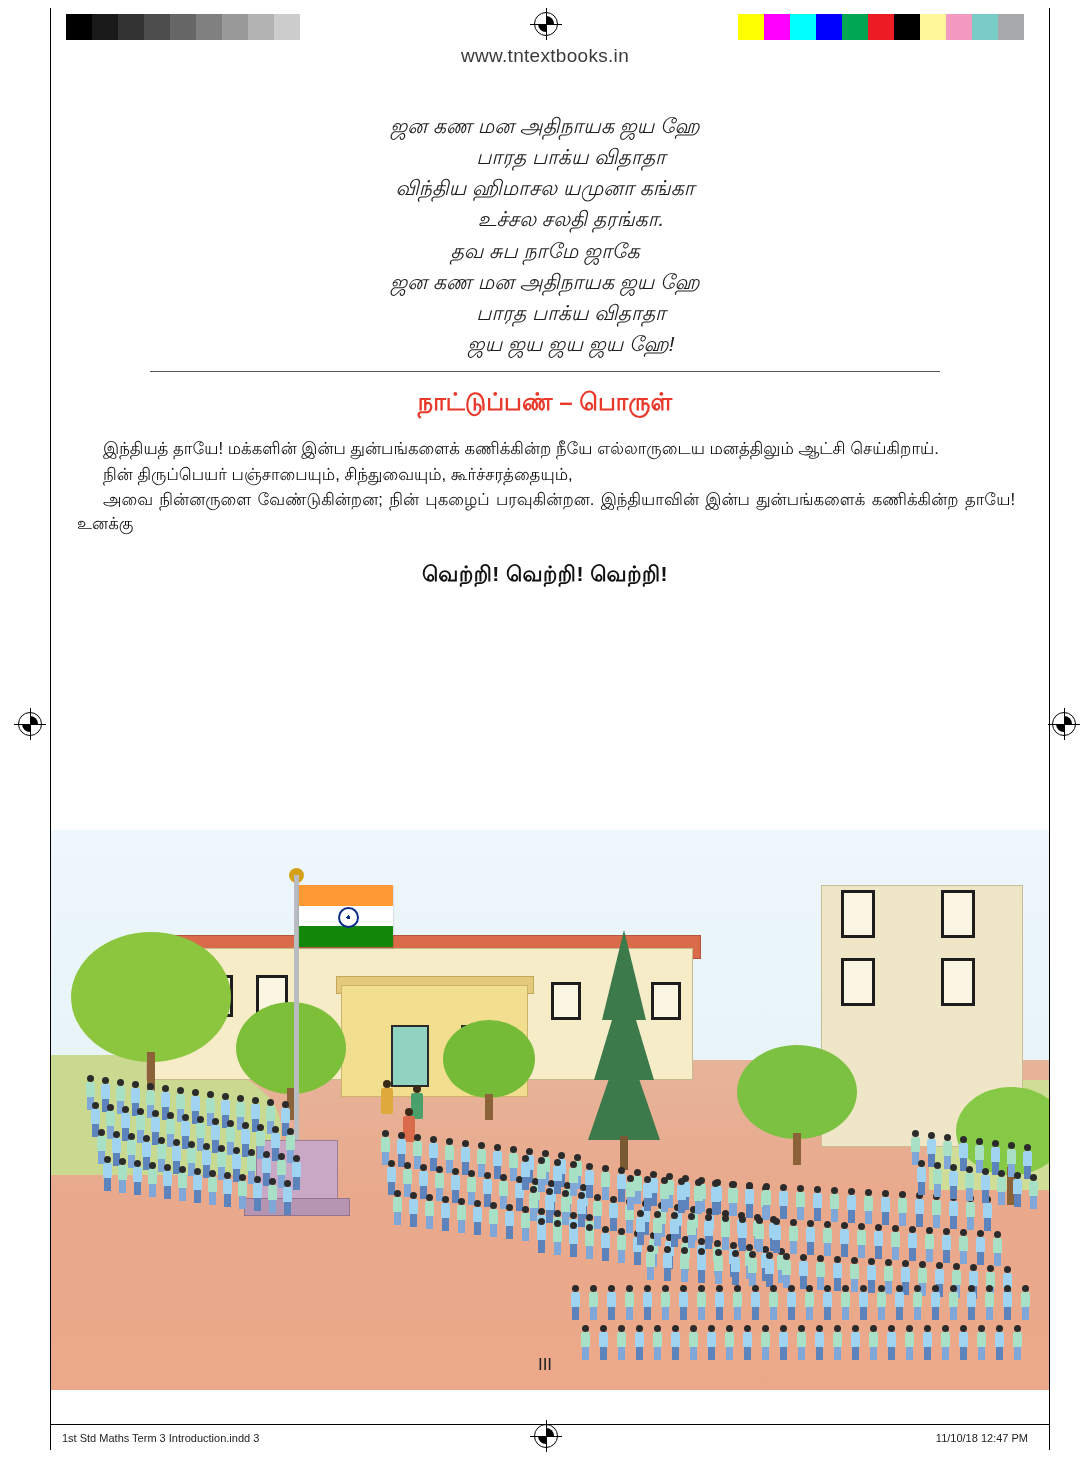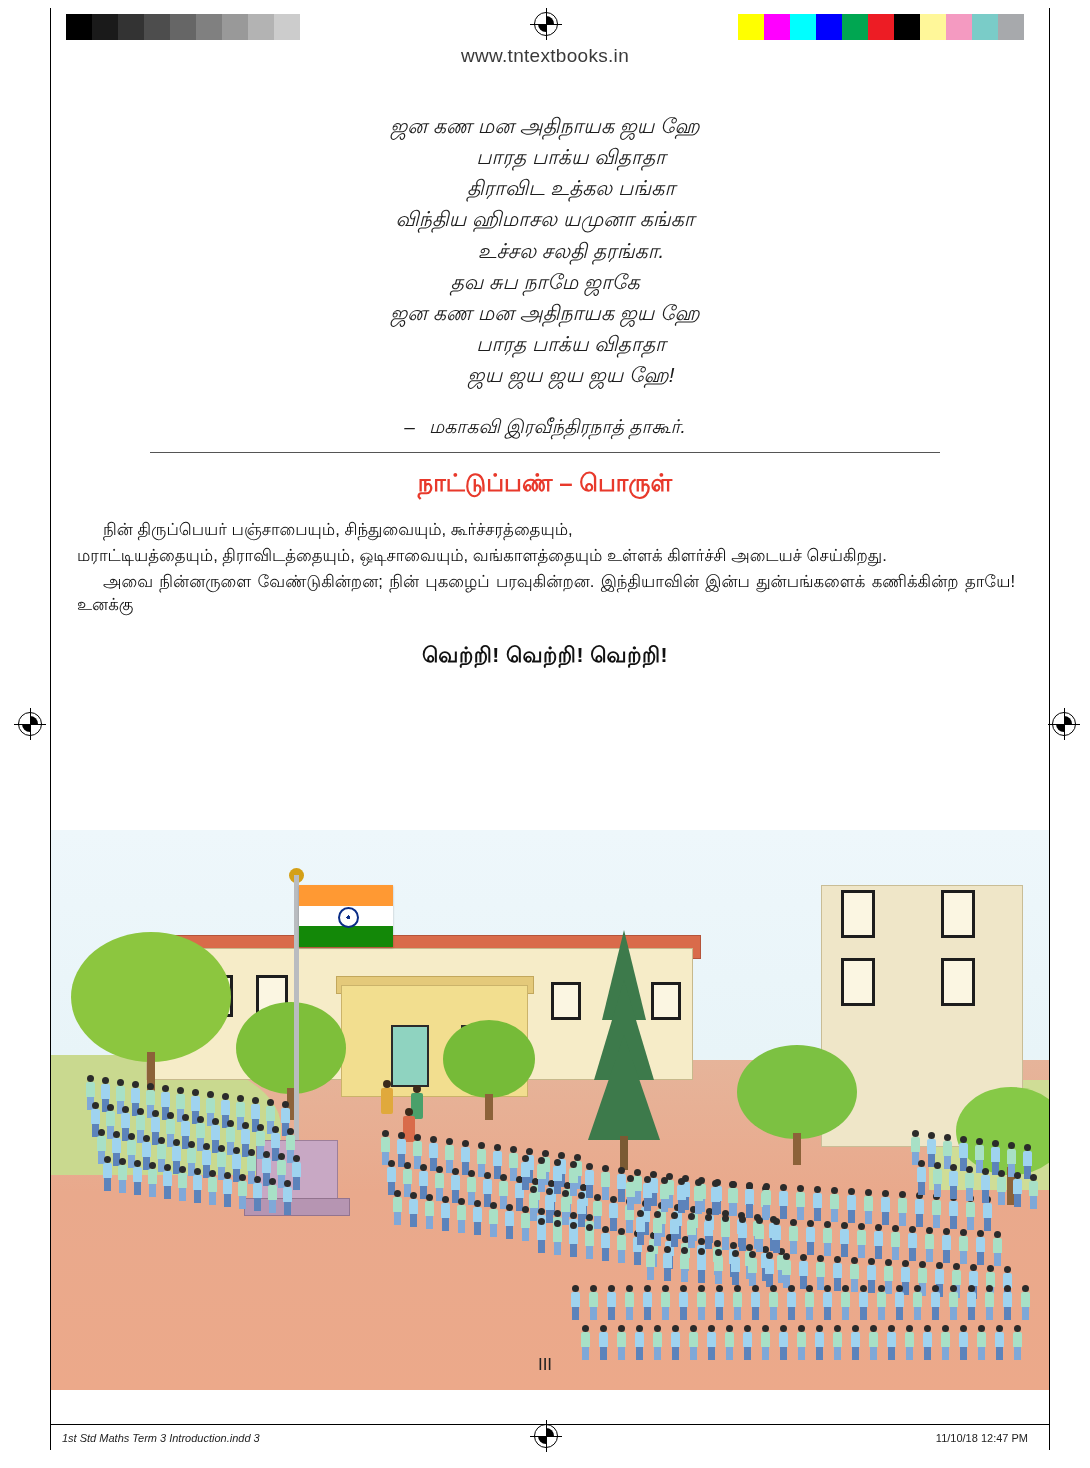--- a/index.html
+++ b/index.html
@@ -174,21 +174,21 @@
   .teacher .head { position:absolute; left:2px; top:0; width:8px; height:8px; border-radius:50%; background:#3a2a1a; }
   .teacher .body { position:absolute; left:0; top:8px; width:12px; height:26px; background:#e0a93c; border-radius:2px; }
 
   .folio {
     position:absolute; left:0; top:1355px; width:1090px; text-align:center;
     font-size:17px; color:#222;
   }
 
   
   .footline { position:absolute; left:50px; top:1424px; width:1000px; height:1px; background:#000; }
-  .foot-left { position:absolute; left:62px; top:1432px; font-size:11px; color:#222;font-style:italic; }
+  .foot-left { position:absolute; left:62px; top:1432px; font-size:11px; color:#222; }
   .foot-right { position:absolute; right:62px; top:1432px; font-size:11px; color:#222; }
 </style>
 </head>
 <body>
 
 <div class="crop-strip">
   <div class="colorbar left" id="bar-left">
       <span style="background: rgb(0, 0, 0);"></span>
       <span style="background: rgb(26, 26, 26);"></span>
       <span style="background: rgb(51, 51, 51);"></span>
@@ -236,40 +236,36 @@
 <div class="page"></div>
 
 <div class="url">www.tntextbooks.in</div>
 
 <div class="content">
 
 
   <div class="anthem" id="anthem-lines">
       <div class="ln"><span>ஜன கண மன அதிநாயக ஜய ஹே</span></div>
       <div class="ln"><span class="ind">பாரத பாக்ய விதாதா</span></div>
-      <div class="ln"><span class="ind">திராவிட உத்கல பங்கா</span></div>
       <div class="ln"><span>விந்திய ஹிமாசல யமுனா கங்கா</span></div>
       <div class="ln"><span class="ind">உச்சல சலதி தரங்கா.</span></div>
       <div class="ln"><span>தவ சுப நாமே ஜாகே</span></div>
       <div class="ln"><span>ஜன கண மன அதிநாயக ஜய ஹே</span></div>
       <div class="ln"><span class="ind">பாரத பாக்ய விதாதா</span></div>
       <div class="ln"><span class="ind">ஜய ஜய ஜய ஜய ஹே!</span></div>
     </div>
 
-  <div class="author">
-    <span class="dash">–</span><span>மகாகவி இரவீந்திரநாத் தாகூர்.</span>
-  </div>
 
   <div class="rule"></div>
 
   <div class="subtitle">நாட்டுப்பண் – பொருள்</div>
 
   <div id="meaning-paras">
+      <p class="para indent">இந்தியத் தாயே! மக்களின் இன்ப துன்பங்களைக் கணிக்கின்ற நீயே எல்லாருடைய மனத்திலும் ஆட்சி செய்கிறாய்.</p>
       <p class="para indent">நின் திருப்பெயர் பஞ்சாபையும், சிந்துவையும், கூர்ச்சரத்தையும்,</p>
-      <p class="para">மராட்டியத்தையும், திராவிடத்தையும், ஒடிசாவையும், வங்காளத்தையும் உள்ளக் கிளர்ச்சி அடையச் செய்கிறது.</p>
       <p class="para indent">அவை நின்னருளை வேண்டுகின்றன; நின் புகழைப் பரவுகின்றன. இந்தியாவின் இன்ப துன்பங்களைக் கணிக்கின்ற தாயே! உனக்கு</p>
     </div>
 
   <div class="cheer">வெற்றி! வெற்றி! வெற்றி!</div>
 </div>
 
 <div class="illus">
   <div class="sky"></div>
   <div class="ground"></div>
   <div class="grass-l"></div>

